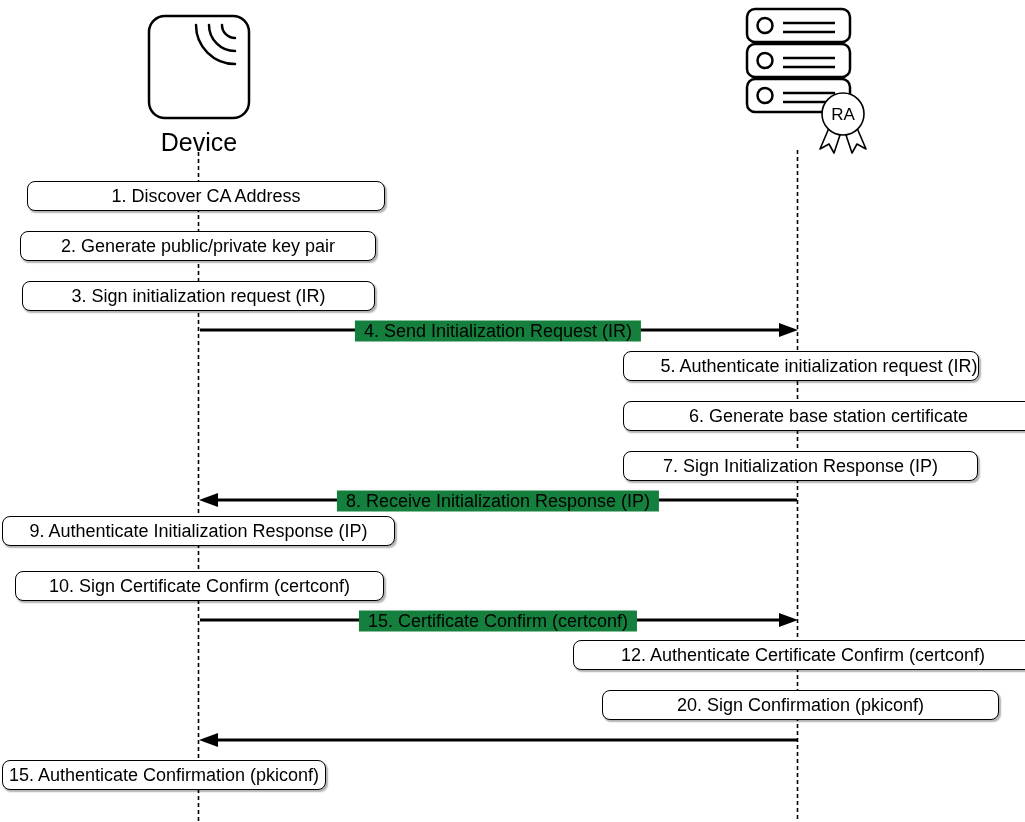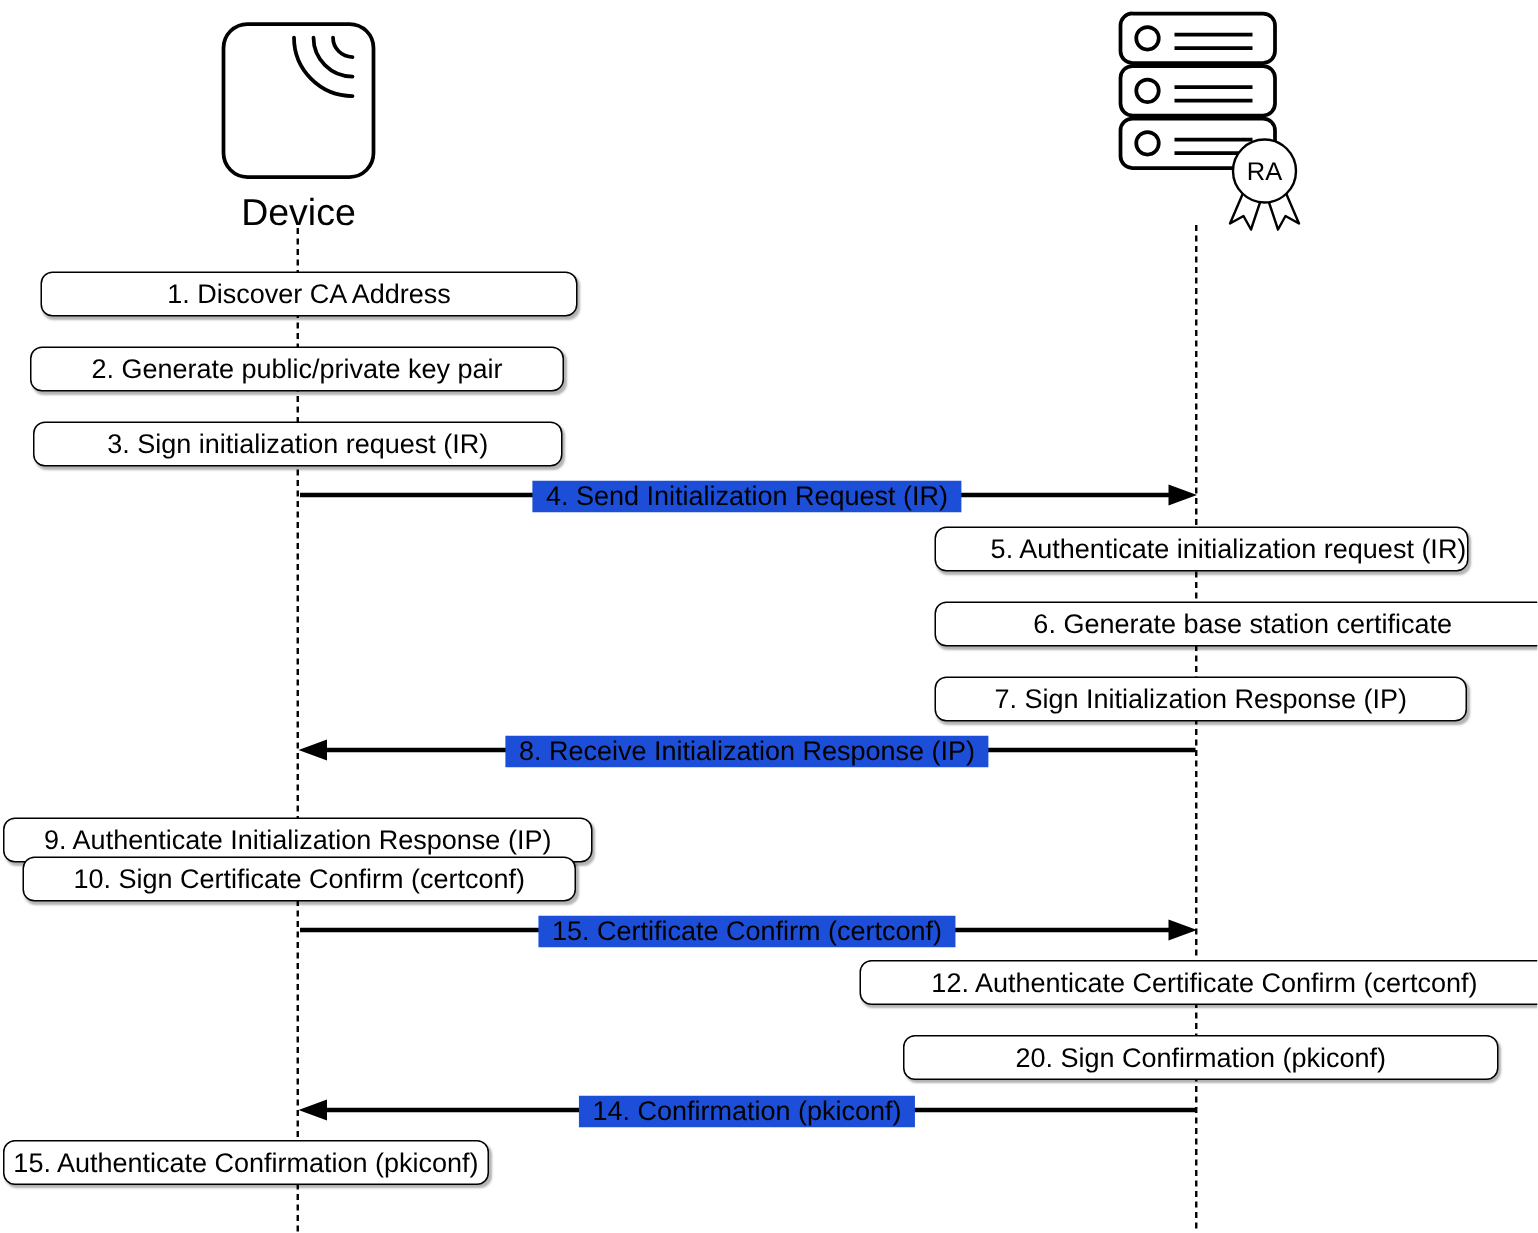--- a/index.html
+++ b/index.html
@@ -37,21 +37,21 @@
     display: flex;
     align-items: center;
     justify-content: center;
     font-size: 18px;
     white-space: nowrap;
     z-index: 2;
   }
   .msg-label {
     position: absolute;
     transform: translate(-50%,-50%);
-    background: #1d4ed8;
+    background: #15803d;
     padding: 0 9px;
     font-size: 18px;
     white-space: nowrap;
     z-index: 2;
   }
 </style>
 </head>
 <body>
 
 <div id="canvas">
@@ -119,26 +119,25 @@
   </svg>
 
   <div class="step-box" style="left:27px;  top:181px; width:358px;">1. Discover CA Address</div>
   <div class="step-box" style="left:20px;  top:231px; width:356px;">2. Generate public/private key pair</div>
   <div class="step-box" style="left:22px;  top:281px; width:353px;">3. Sign initialization request (IR)</div>
 
   <div class="step-box" style="left:623px; top:351px; width:356px;padding-left:36px;">5. Authenticate initialization request (IR)</div>
   <div class="step-box" style="left:623px; top:401px; width:411px;text-align:center;">6. Generate base station certificate</div>
   <div class="step-box" style="left:623px; top:451px; width:355px;">7. Sign Initialization Response (IP)</div>
 
-  <div class="step-box" style="left:2px;   top:545px; width:393px;">9. Authenticate Initialization Response (IP)</div>
+  <div class="step-box" style="left:2px;   top:516px; width:393px;">9. Authenticate Initialization Response (IP)</div>
   <div class="step-box" style="left:15px;  top:571px; width:369px;">10. Sign Certificate Confirm (certconf)</div>
 
   <div class="step-box" style="left:573px; top:640px; width:460px;">12. Authenticate Certificate Confirm (certconf)</div>
   <div class="step-box" style="left:602px; top:690px; width:397px;">20. Sign Confirmation (pkiconf)</div>
 
   <div class="step-box" style="left:2px;   top:760px; width:324px;">15. Authenticate Confirmation (pkiconf)</div>
 
   <div class="msg-label" style="left:498px; top:331px;">4. Send Initialization Request (IR)</div>
   <div class="msg-label" style="left:498px; top:501px;">8. Receive Initialization Response (IP)</div>
   <div class="msg-label" style="left:498px; top:621px;">15. Certificate Confirm (certconf)</div>
-  <div class="msg-label" style="left:498px; top:741px;">14. Confirmation (pkiconf)</div>
 
 </div>
 
 </body></html>

